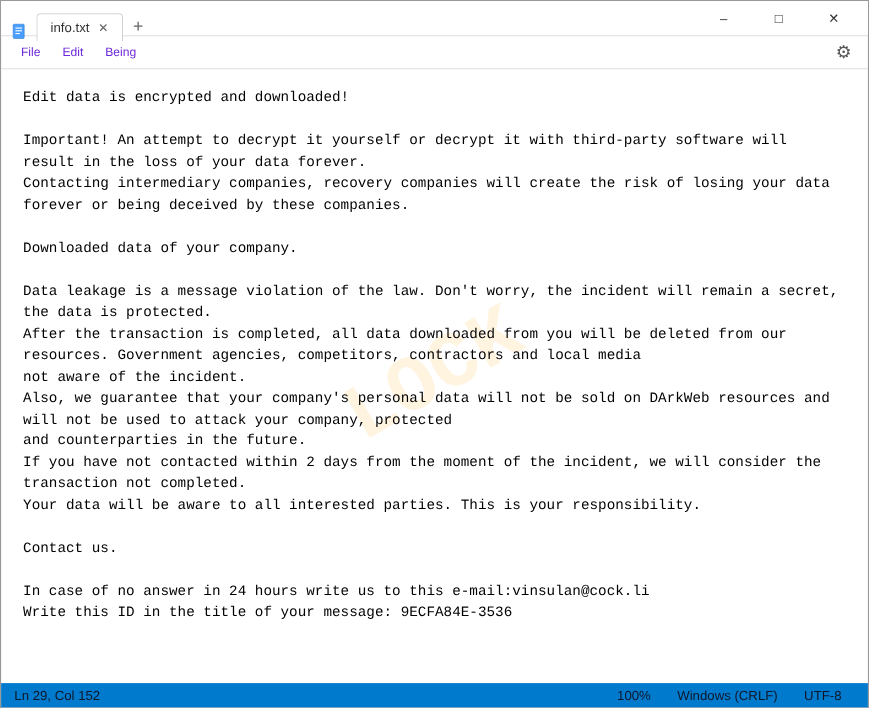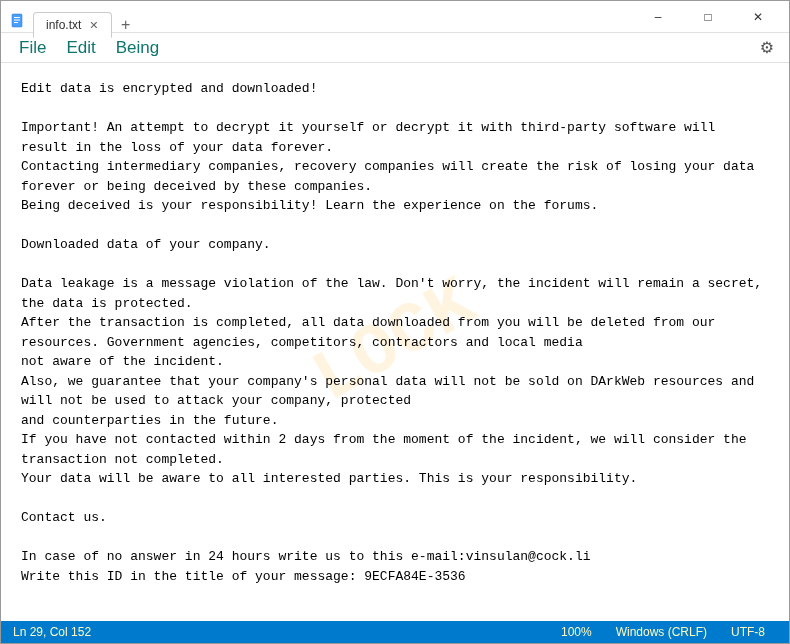--- a/index.html
+++ b/index.html
@@ -26,21 +26,21 @@
       height: 32px;
       display: flex;
       align-items: center;
       padding: 0 8px;
       border-bottom: 1px solid #e0e0e0;
       flex-shrink: 0;
     }
 
     .title-bar-left {
       display: flex;
-      align-items: flex-start;
+      align-items: flex-end;
       flex: 1;
       margin-top: 17px;
     }
 
     .window-icon {
       width: 18px;
       height: 18px;
       margin-right: 6px;
       display: flex;
       align-items: center;
@@ -119,22 +119,22 @@
       height: 30px;
       display: flex;
       align-items: center;
       padding: 0 8px;
       border-bottom: 1px solid #e0e0e0;
       flex-shrink: 0;
     }
 
     .menu-item {
       padding: 4px 10px;
-      font-size: 17px;
-      color: #0f766e;
+      font-size: 11px;
+      color: #6d28d9;
       cursor: pointer;
       border-radius: 3px;
     }
 
     .menu-bar-right {
       margin-left: auto;
     }
 
     .gear-icon {
       width: 28px;
@@ -189,21 +189,21 @@
     }
 
     
     .status-bar {
       height: 22px;
       background: #007acc;
       display: flex;
       align-items: center;
       padding: 0 12px;
       font-size: 12px;
-      color: #fef9c3;
+      color: #0f172a;
       flex-shrink: 0;
       gap: 12px;
     }
 
     .status-item {
       padding: 0 12px;
       height: 100%;
       display: flex;
       align-items: center;
       font-size: 12px;
@@ -257,21 +257,20 @@
     </div>
   </div>
 
   <div class="content">
     <div class="watermark">LOCK</div>
     <div class="text-content" id="text-body">
         <p>Edit data is encrypted and downloaded!</p>
         <p class="blank-line">&nbsp;</p>
         <p>Important! An attempt to decrypt it yourself or decrypt it with third-party software will result in the loss of your data forever.</p>
         <p>Contacting intermediary companies, recovery companies will create the risk of losing your data forever or being deceived by these companies.</p>
-        <p>Being deceived is your responsibility! Learn the experience on the forums.</p>
         <p class="blank-line">&nbsp;</p>
         <p>Downloaded data of your company.</p>
         <p class="blank-line">&nbsp;</p>
         <p>Data leakage is a message violation of the law. Don't worry, the incident will remain a secret, the data is protected.</p>
         <p>After the transaction is completed, all data downloaded from you will be deleted from our resources. Government agencies, competitors, contractors and local media</p>
         <p>not aware of the incident.</p>
         <p>Also, we guarantee that your company's personal data will not be sold on DArkWeb resources and will not be used to attack your company, protected</p>
         <p>and counterparties in the future.</p>
         <p>If you have not contacted within 2 days from the moment of the incident, we will consider the transaction not completed.</p>
         <p>Your data will be aware to all interested parties. This is your responsibility.</p>

